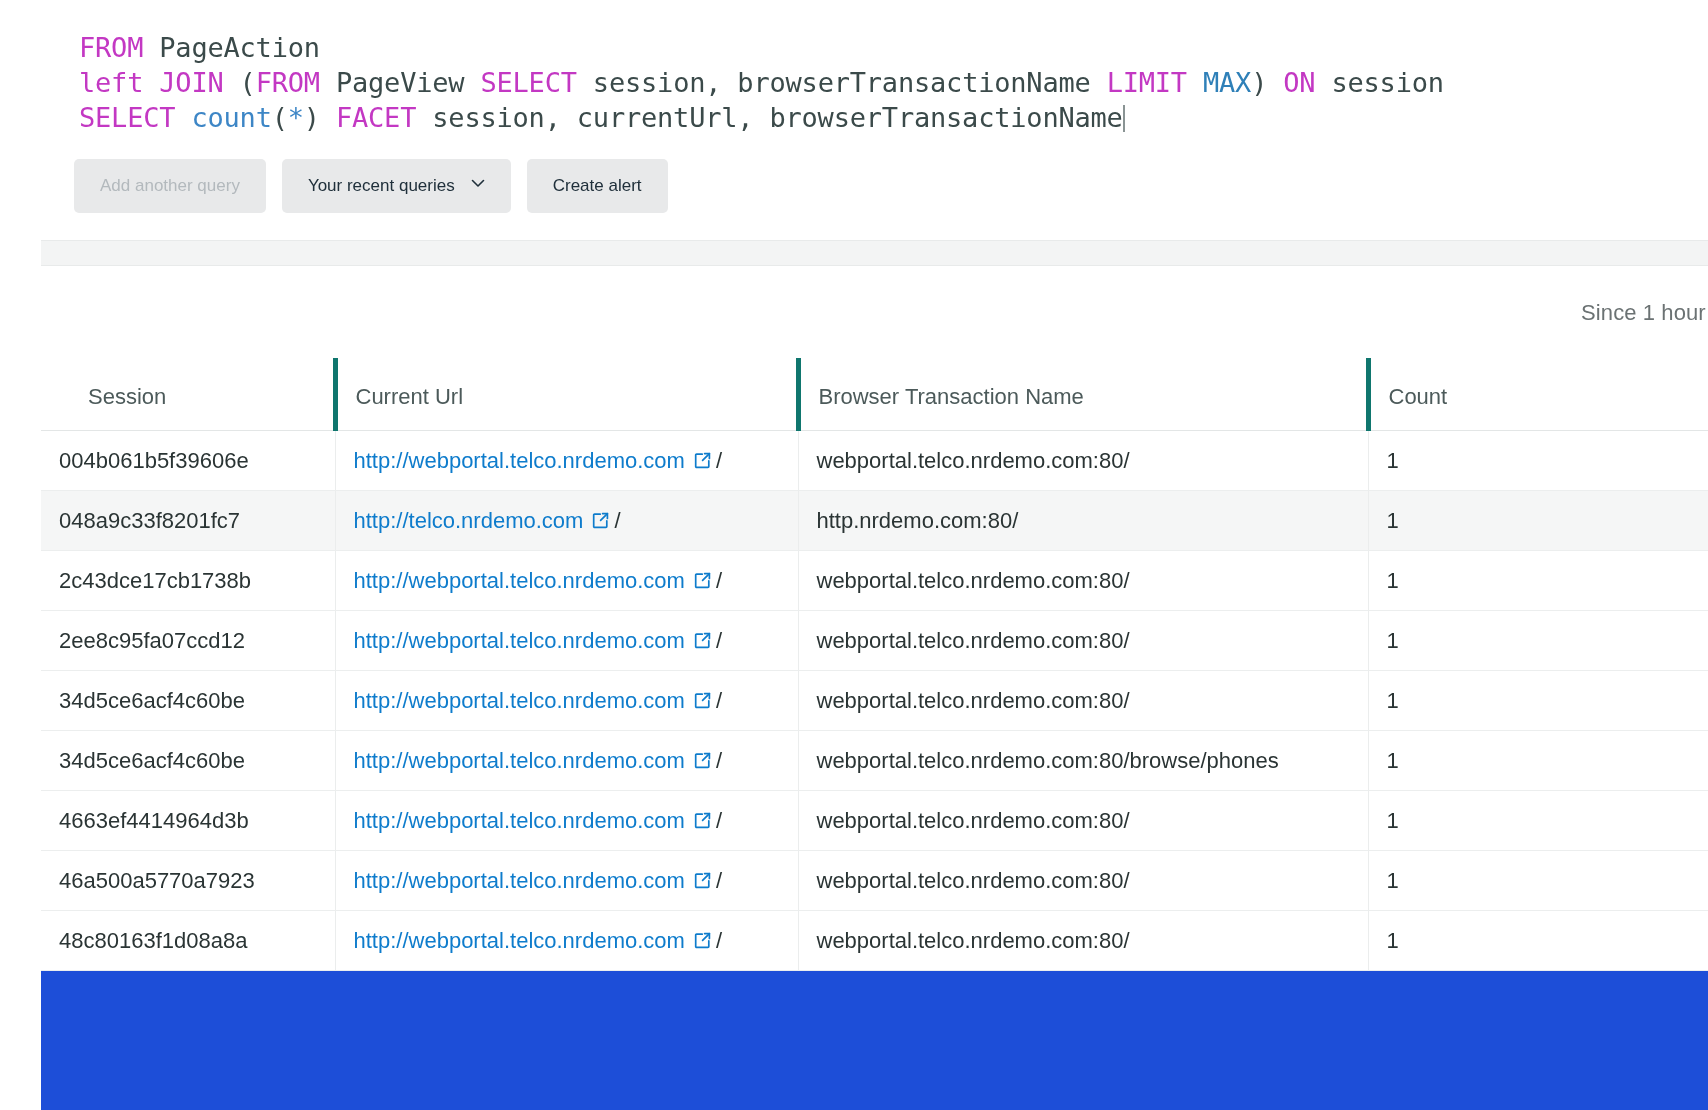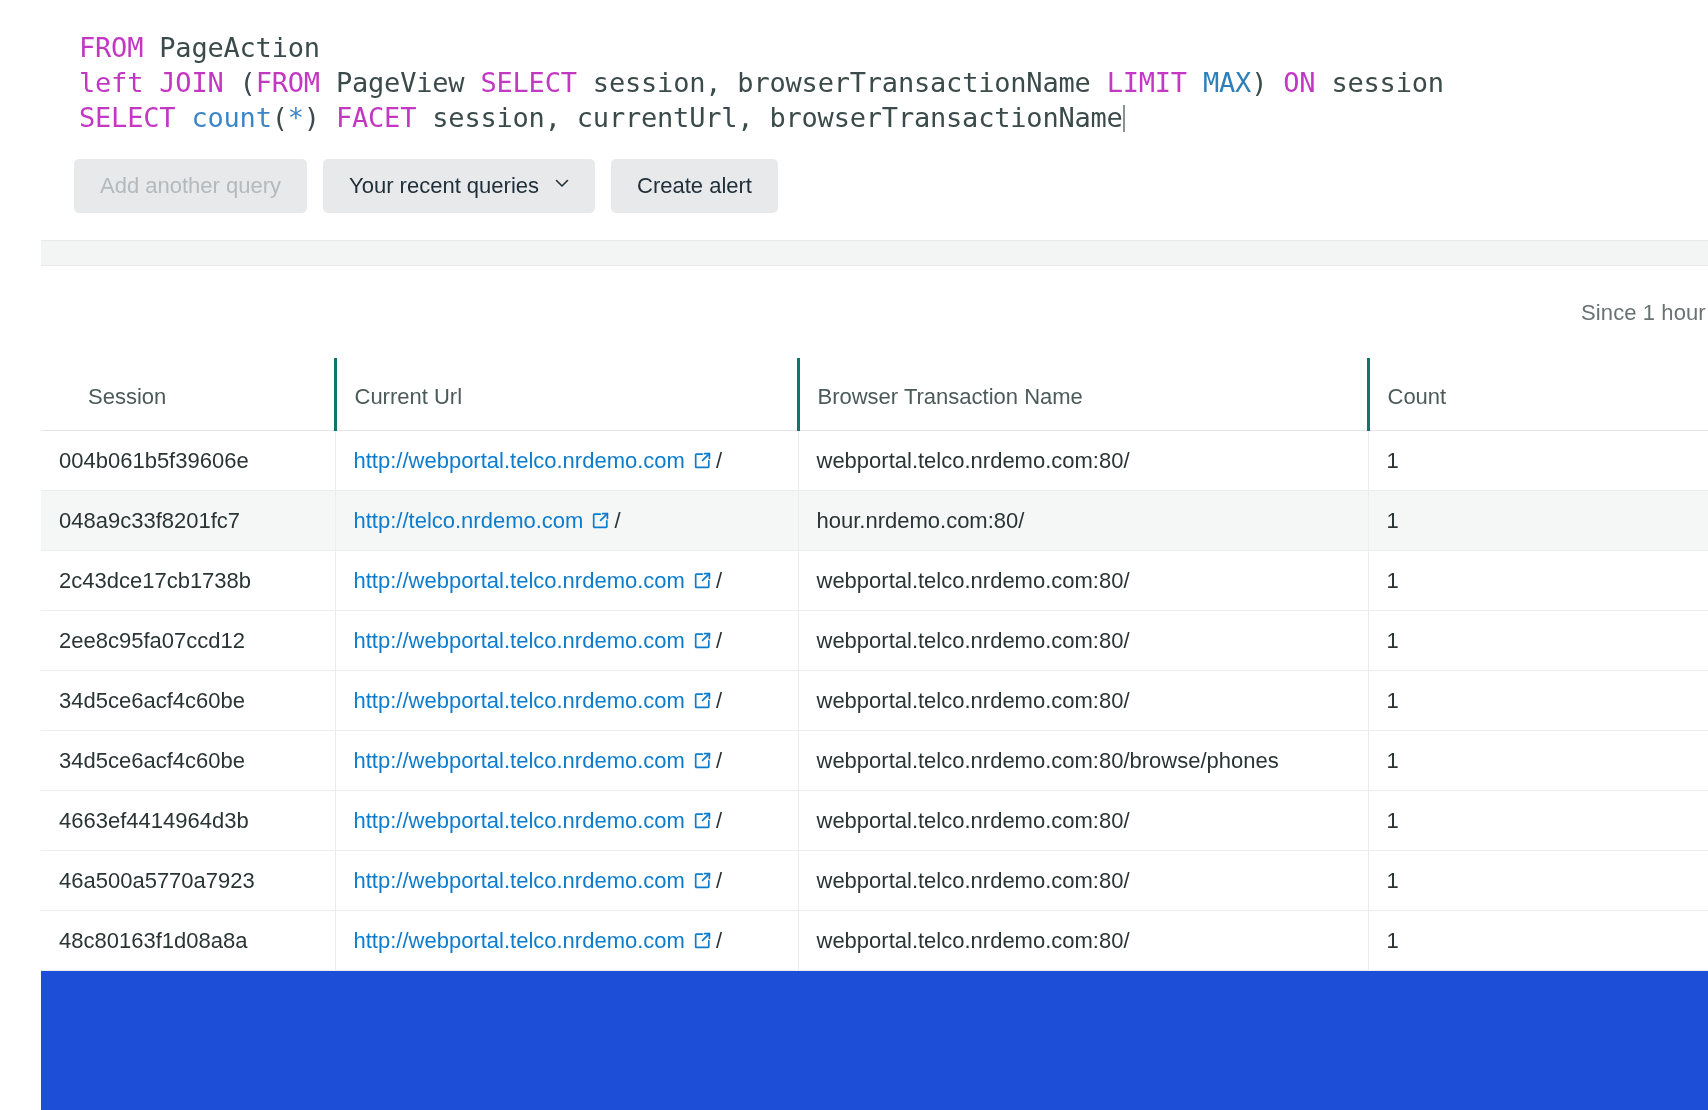--- a/index.html
+++ b/index.html
@@ -68,21 +68,21 @@
     display: inline-flex;
     align-items: center;
     justify-content: center;
     height: 54px;
     padding: 0 26px;
     border: none;
     border-radius: 5px;
     background: #e8e9ea;
     color: #20303b;
     font-family: "Liberation Sans", sans-serif;
-    font-size: 22px;
+    font-size: 17px;
     cursor: pointer;
     box-sizing: border-box;
   }
   .btn-disabled {
     color: #b3b9bd;
     cursor: default;
   }
   .btn .chev {
     display: inline-block;
     margin-left: 16px;
@@ -133,21 +133,21 @@
     text-align: left;
     font-weight: normal;
     color: #4c5a5a;
     font-size: 22px;
     padding: 0 0 20px 18px;
     border-bottom: 1px solid #e3e6e6;
     vertical-align: bottom;
     height: 52px;
   }
   table.results thead th.first { padding-left: 47px; }
-  table.results thead th.divided { border-left: 3px solid #0f766e; }
+  table.results thead th.divided { border-left: 5px solid #0f766e; }
 
   table.results tbody td {
     padding: 0 0 0 18px;
     height: 59px;
     border-bottom: 1px solid #eceeee;
     color: #2a3434;
     font-size: 22px;
     vertical-align: middle;
     overflow: hidden;
     white-space: nowrap;
@@ -227,21 +227,21 @@
               <td class="divided">webportal.telco.nrdemo.com:80/</td>
               <td class="divided">1</td>
             </tr>
             <tr class="alt">
               <td class="first">048a9c33f8201fc7</td>
               <td class="divided"><a class="url-link" href="#">http://telco.nrdemo.com</a><span class="ext-icon"><svg width="19" height="19" viewBox="0 0 19 19" aria-hidden="true">
                     <path d="M9.2 3.2 H3.6 a0.9 0.9 0 0 0 -0.9 0.9 V15.4 a0.9 0.9 0 0 0 0.9 0.9 H14.9 a0.9 0.9 0 0 0 0.9 -0.9 V9.8" fill="none" stroke="#0e7ccc" stroke-width="1.7" stroke-linecap="round" stroke-linejoin="round"></path>
                     <path d="M11.6 2.6 H16.4 V7.4" fill="none" stroke="#0e7ccc" stroke-width="1.7" stroke-linecap="round" stroke-linejoin="round"></path>
                     <path d="M16.4 2.6 L9.6 9.4" fill="none" stroke="#0e7ccc" stroke-width="1.7" stroke-linecap="round" stroke-linejoin="round"></path>
                   </svg></span><span class="url-suffix">/</span></td>
-              <td class="divided">hour.nrdemo.com:80/</td>
+              <td class="divided">http.nrdemo.com:80/</td>
               <td class="divided">1</td>
             </tr>
             <tr>
               <td class="first">2c43dce17cb1738b</td>
               <td class="divided"><a class="url-link" href="#">http://webportal.telco.nrdemo.com</a><span class="ext-icon"><svg width="19" height="19" viewBox="0 0 19 19" aria-hidden="true">
                     <path d="M9.2 3.2 H3.6 a0.9 0.9 0 0 0 -0.9 0.9 V15.4 a0.9 0.9 0 0 0 0.9 0.9 H14.9 a0.9 0.9 0 0 0 0.9 -0.9 V9.8" fill="none" stroke="#0e7ccc" stroke-width="1.7" stroke-linecap="round" stroke-linejoin="round"></path>
                     <path d="M11.6 2.6 H16.4 V7.4" fill="none" stroke="#0e7ccc" stroke-width="1.7" stroke-linecap="round" stroke-linejoin="round"></path>
                     <path d="M16.4 2.6 L9.6 9.4" fill="none" stroke="#0e7ccc" stroke-width="1.7" stroke-linecap="round" stroke-linejoin="round"></path>
                   </svg></span><span class="url-suffix">/</span></td>
               <td class="divided">webportal.telco.nrdemo.com:80/</td>

